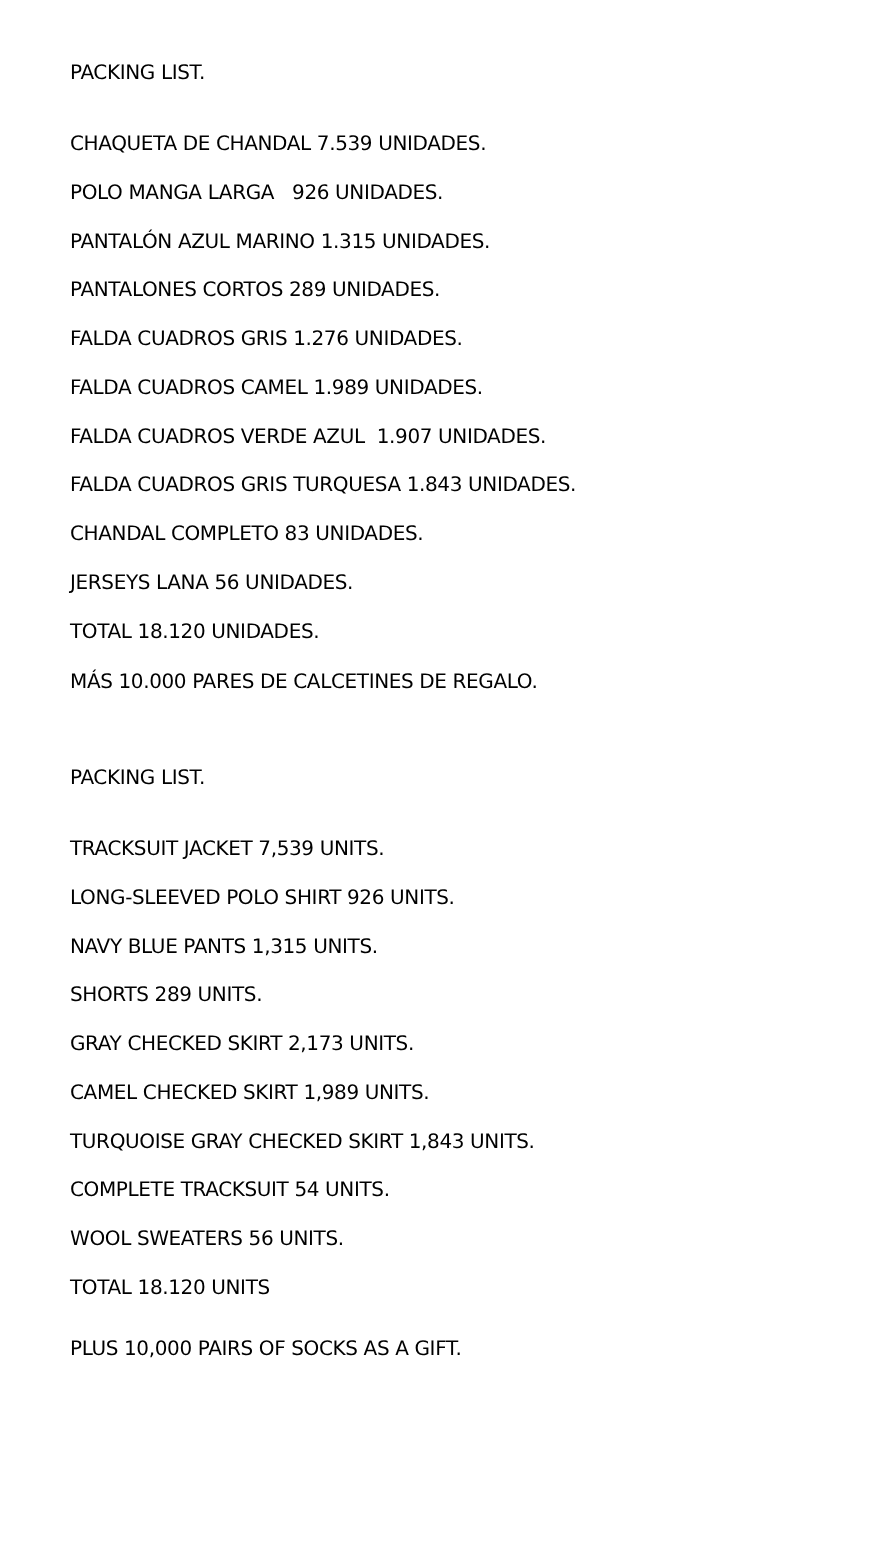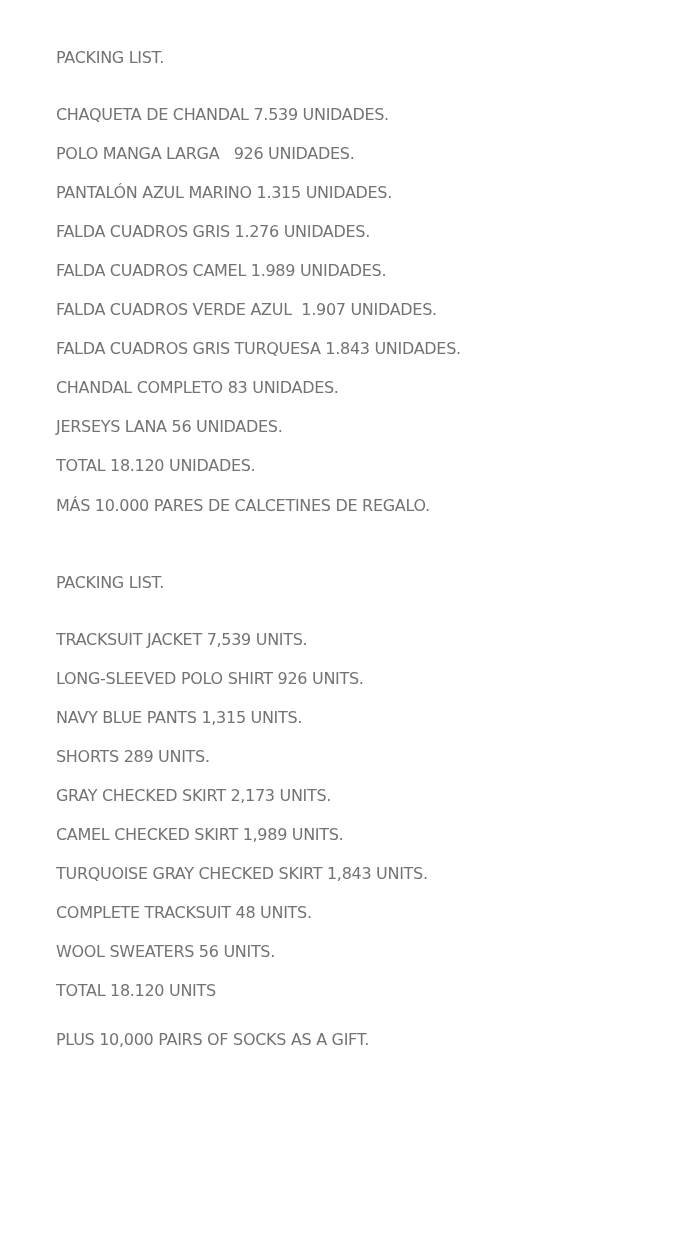--- a/index.html
+++ b/index.html
@@ -5,21 +5,21 @@
   html, body {
     margin: 0;
     padding: 0;
     background: #ffffff;
   }
   .doc {
     width: 700px;
     height: 1237px;
     box-sizing: border-box;
     background: #ffffff;
-    color: #737373;
+    color: #000000;
     font-family: "DejaVu Sans", "Liberation Sans", sans-serif;
     font-size: 16px;
     letter-spacing: -0.3px;
     padding: 48px 30px 0 56px;
     overflow: hidden;
   }
   .doc p {
     margin: 0 0 20px 0;
     line-height: 19px;
     white-space: pre-wrap;
@@ -43,20 +43,21 @@
 
 <div class="doc">
 
   <section>
     <p class="heading">PACKING LIST.</p>
     <div>
 
     <p class="line">CHAQUETA DE CHANDAL 7.539 UNIDADES.</p>
         <p class="line">POLO MANGA LARGA   926 UNIDADES.</p>
         <p class="line">PANTALÓN AZUL MARINO 1.315 UNIDADES.</p>
+        <p class="line">PANTALONES CORTOS 289 UNIDADES.</p>
         <p class="line">FALDA CUADROS GRIS 1.276 UNIDADES.</p>
         <p class="line">FALDA CUADROS CAMEL 1.989 UNIDADES.</p>
         <p class="line">FALDA CUADROS VERDE AZUL  1.907 UNIDADES.</p>
         <p class="line">FALDA CUADROS GRIS TURQUESA 1.843 UNIDADES.</p>
         <p class="line">CHANDAL COMPLETO 83 UNIDADES.</p>
         <p class="line">JERSEYS LANA 56 UNIDADES.</p>
       </div>
     <p class="line">TOTAL 18.120 UNIDADES.</p>
     <p class="line note-1">MÁS 10.000 PARES DE CALCETINES DE REGALO.</p>
   </section>
@@ -65,20 +66,20 @@
     <p class="heading heading-2">PACKING LIST.</p>
     <div>
 
     <p class="line">TRACKSUIT JACKET 7,539 UNITS.</p>
         <p class="line">LONG-SLEEVED POLO SHIRT 926 UNITS.</p>
         <p class="line">NAVY BLUE PANTS 1,315 UNITS.</p>
         <p class="line">SHORTS 289 UNITS.</p>
         <p class="line">GRAY CHECKED SKIRT 2,173 UNITS.</p>
         <p class="line">CAMEL CHECKED SKIRT 1,989 UNITS.</p>
         <p class="line">TURQUOISE GRAY CHECKED SKIRT 1,843 UNITS.</p>
-        <p class="line">COMPLETE TRACKSUIT 48 UNITS.</p>
+        <p class="line">COMPLETE TRACKSUIT 54 UNITS.</p>
         <p class="line">WOOL SWEATERS 56 UNITS.</p>
       </div>
     <p class="line">TOTAL 18.120 UNITS</p>
     <p class="line note-2">PLUS 10,000 PAIRS OF SOCKS AS A GIFT.</p>
   </section>
 
 </div>
 
 </body></html>

